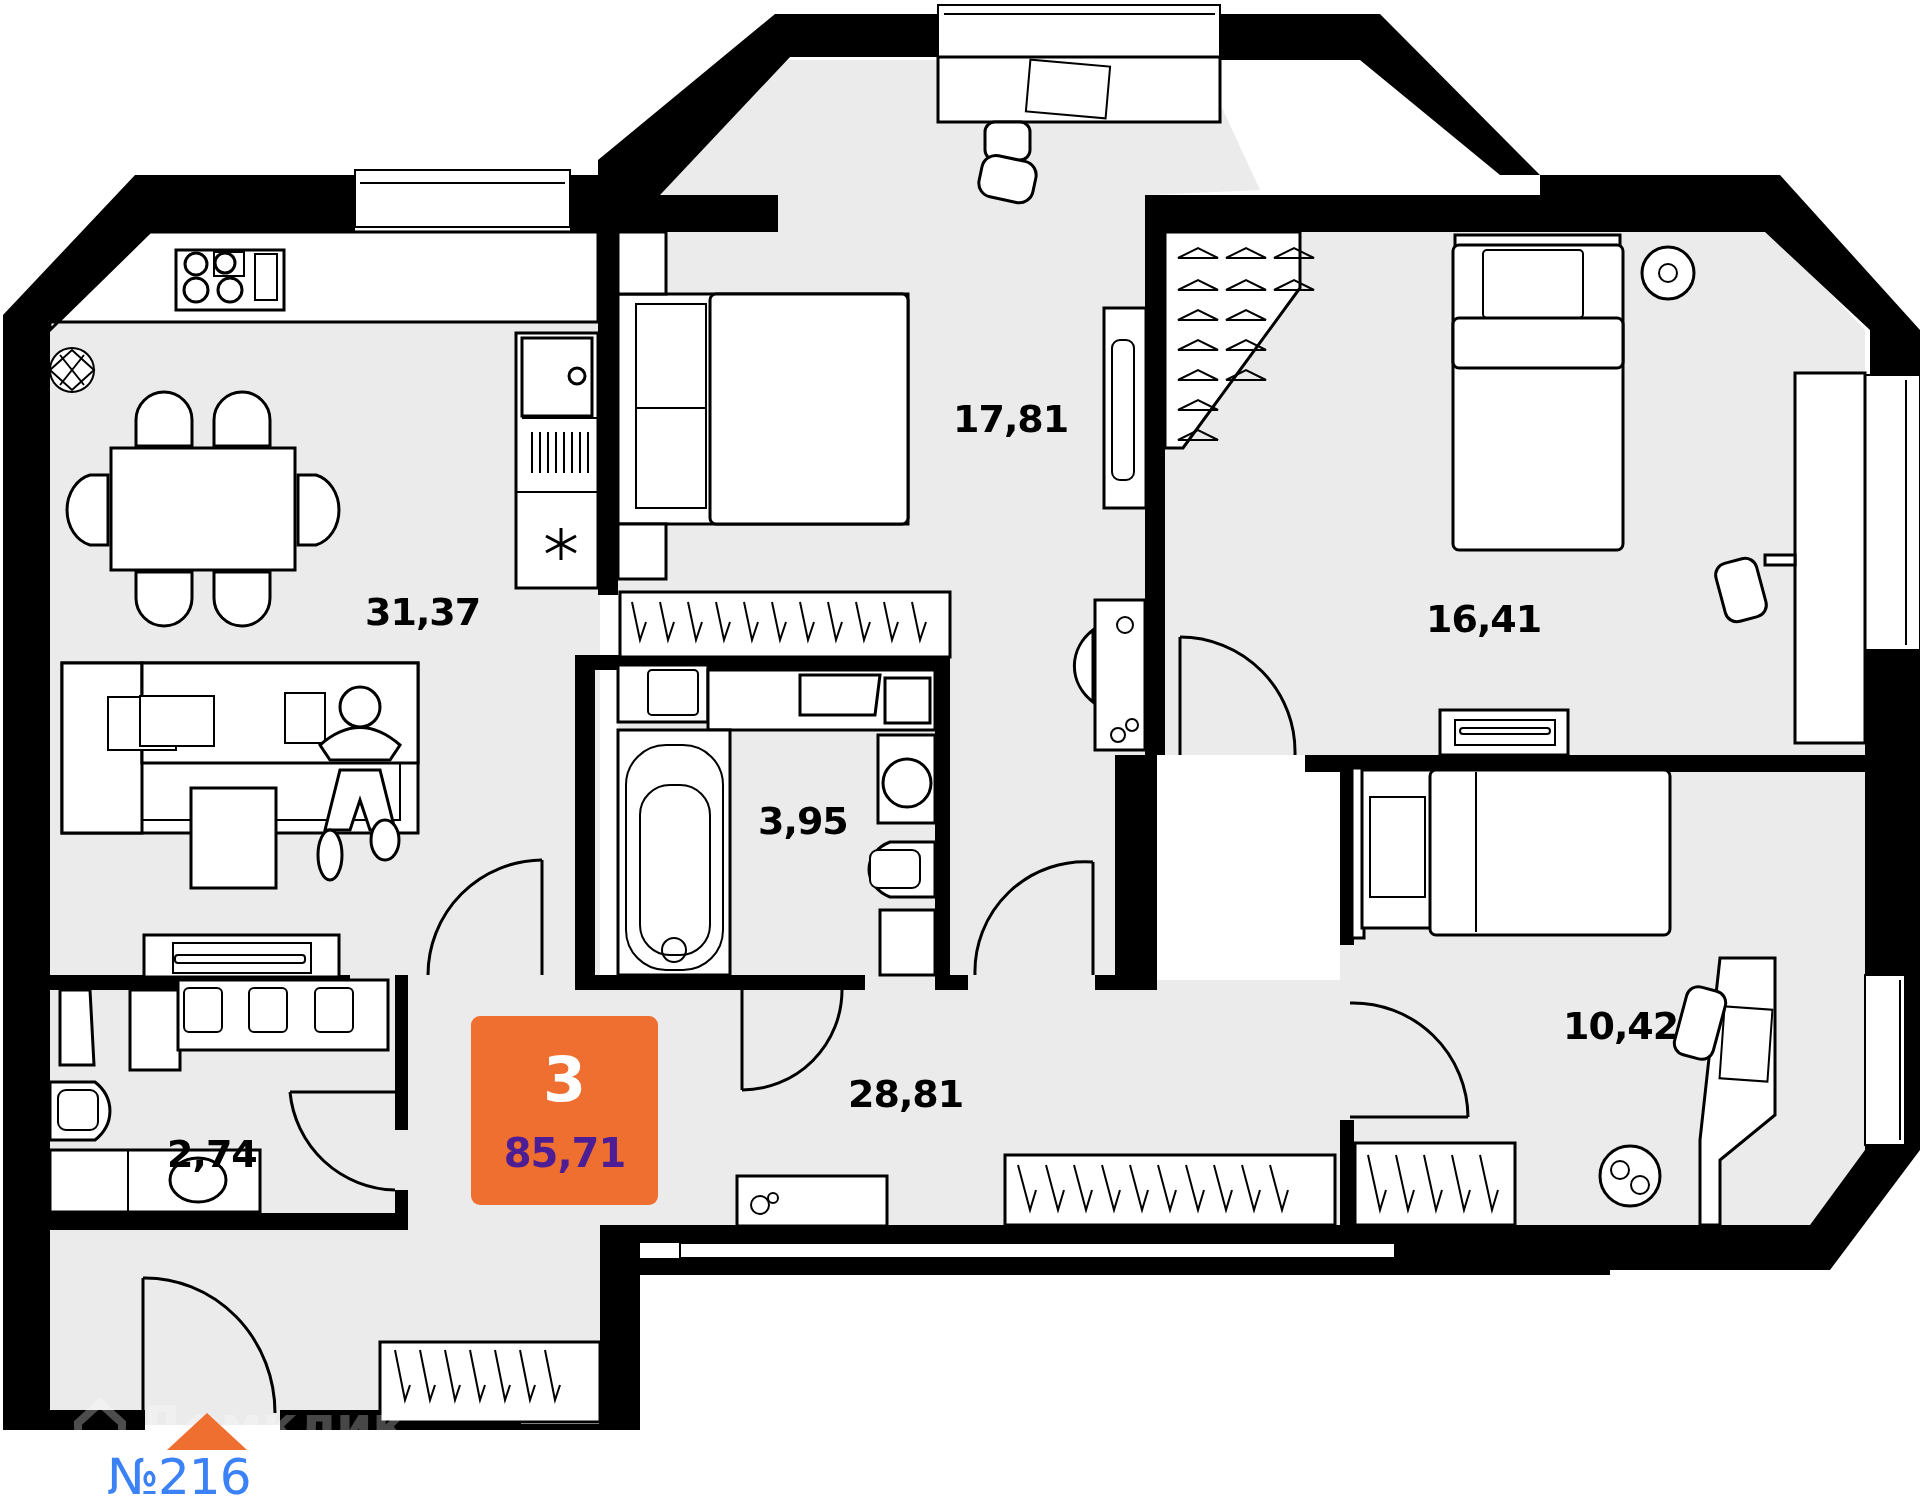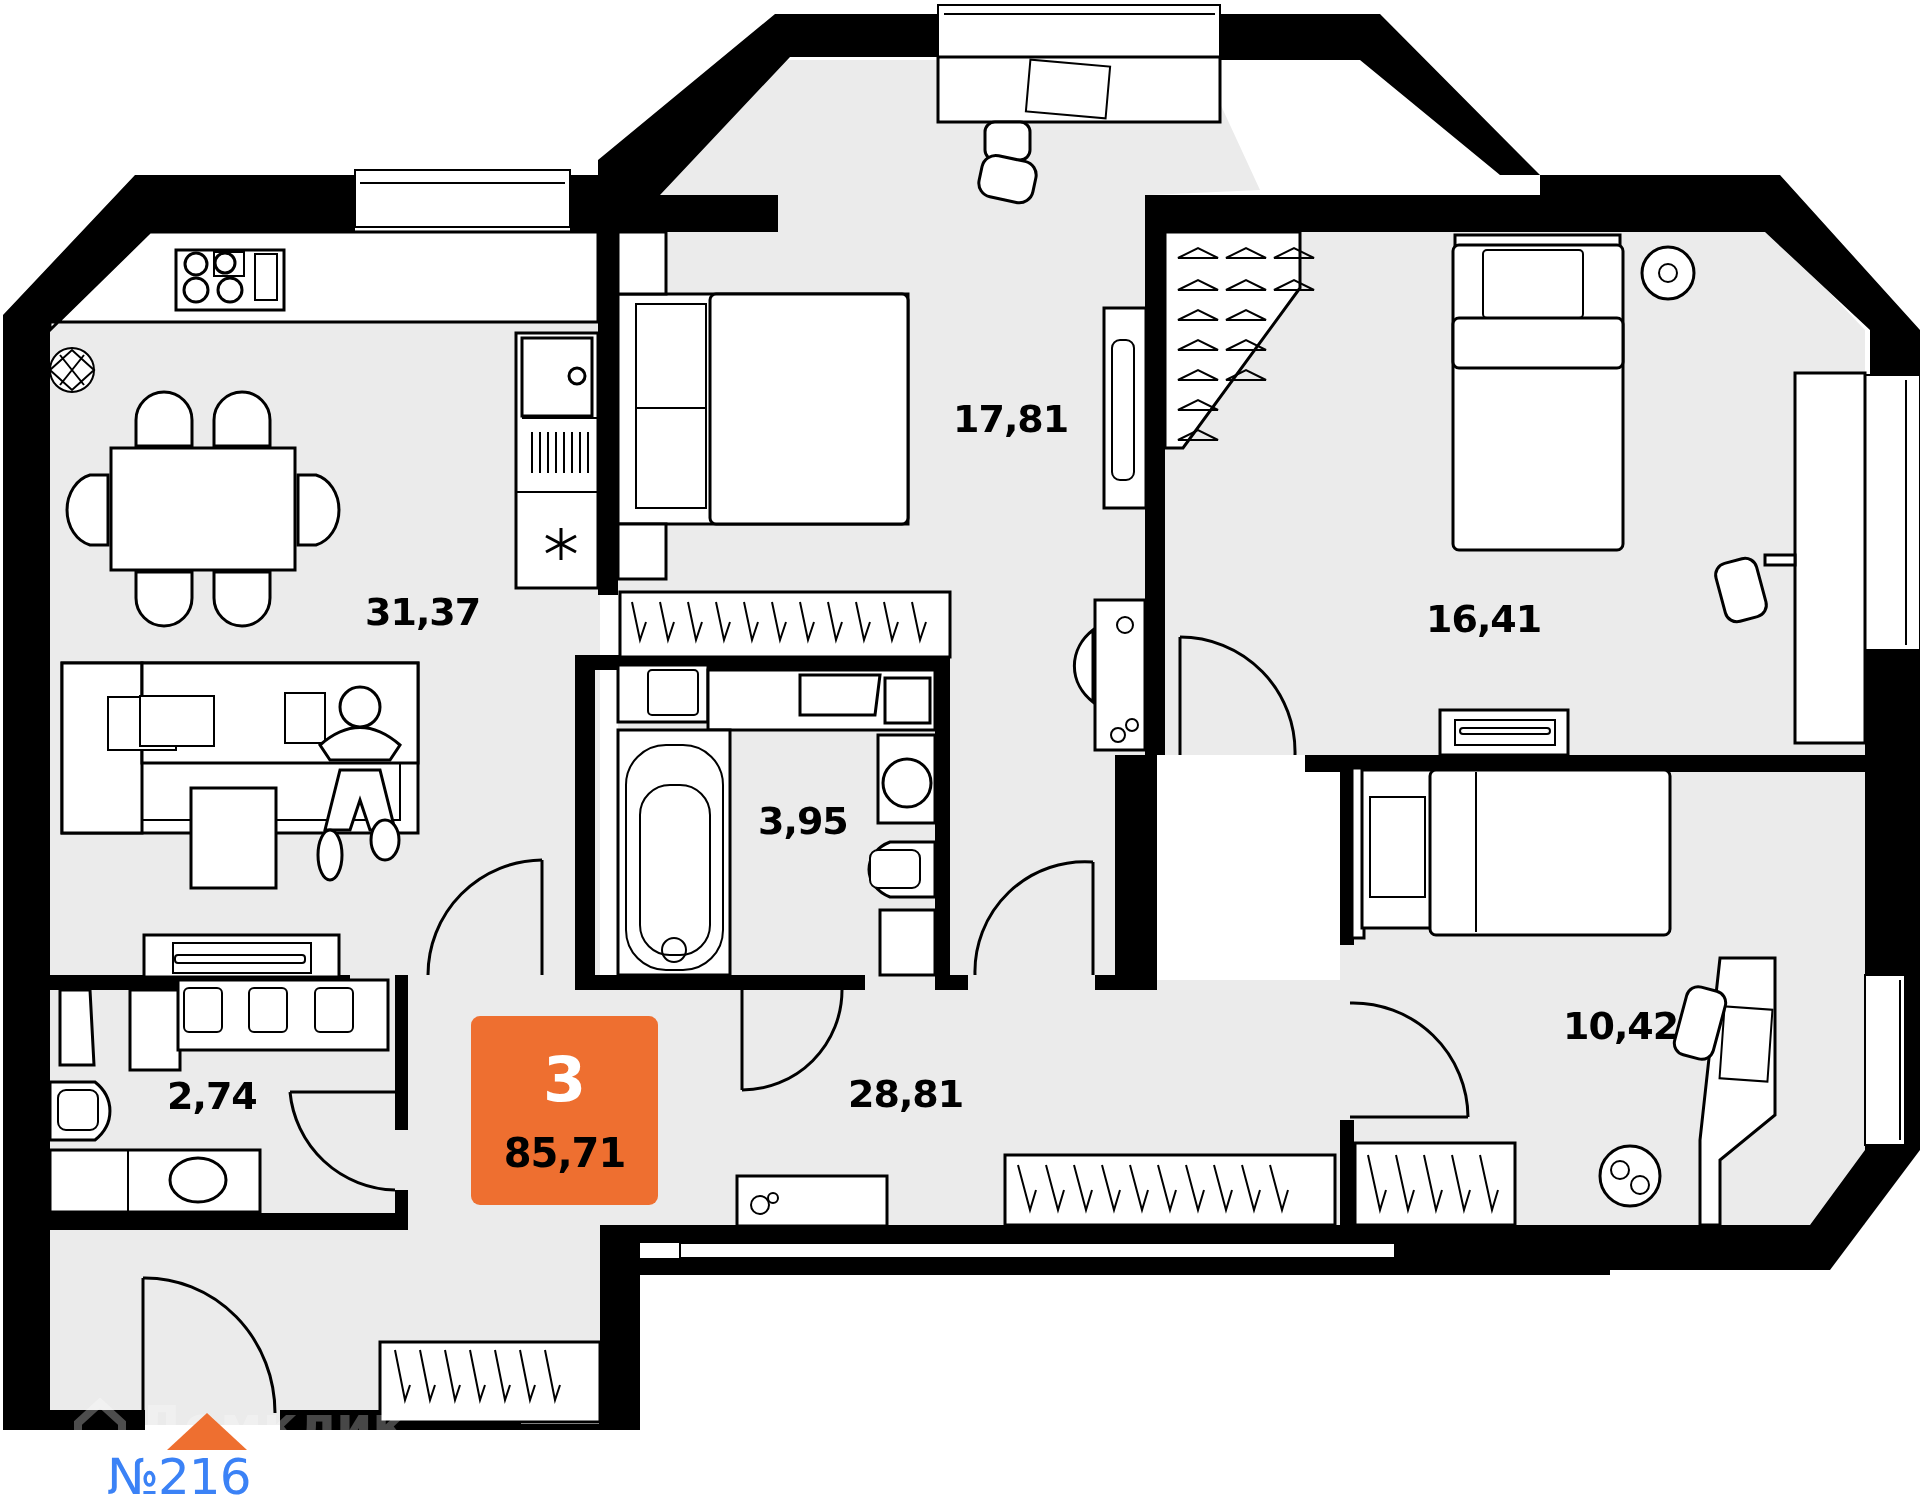--- a/index.html
+++ b/index.html
@@ -8,21 +8,21 @@
   .floor { fill: #ebebeb; }
   .wall { fill: #000000; }
   .furn { fill: #ffffff; stroke: #000; stroke-width: 3; }
   .furn-thin { fill: #ffffff; stroke: #000; stroke-width: 2; }
   .line { fill: none; stroke: #000; stroke-width: 3; }
   .line-thin { fill: none; stroke: #000; stroke-width: 2; }
   .door-arc { fill: none; stroke: #000; stroke-width: 3; }
   .area-label { position: absolute; font-family: "DejaVu Sans", sans-serif; font-weight: bold; font-size: 38px; color: #000000; letter-spacing: -1px; white-space: nowrap; }
   .badge { position: absolute; left: 471px; top: 1016px; width: 187px; height: 189px; border-radius: 9px; display: flex; flex-direction: column; align-items: center; justify-content: center; }
   .badge-rooms { font-family: "DejaVu Sans", sans-serif; font-weight: bold; font-size: 62px; color: #ffffff; line-height: 1; margin-bottom: 22px; }
-  .badge-area { font-family: "DejaVu Sans", sans-serif; font-weight: bold; font-size: 40px; color: #000000; line-height: 1; letter-spacing: -1px; }
+  .badge-area { font-family: "DejaVu Sans", sans-serif; font-weight: bold; font-size: 40px; color: #4c1d95; line-height: 1; letter-spacing: -1px; }
   .apt-number { position: absolute; left: 107px; top: 1448px; font-family: "DejaVu Sans", sans-serif; font-size: 50px; color: #3b82f6; letter-spacing: -1px; white-space: nowrap; }
   .watermark { position: absolute; left: 70px; top: 1395px; font-family: "DejaVu Sans", sans-serif; font-weight: bold; font-size: 52px; color: rgba(255,255,255,0.28); white-space: nowrap; display: flex; align-items: center; gap: 8px; }
   .wm-house { width: 60px; height: 60px; }
 </style>
 </head>
 <body>
 
 <svg id="plan" viewBox="0 0 1920 1507" xmlns="http://www.w3.org/2000/svg">
 
   <g>
@@ -324,21 +324,21 @@
 
     <line class="line" x1="143" y1="1278" x2="143" y2="1415"></line>
     <path class="door-arc" d="M143,1278 A130,135 0 0 1 275,1413"></path>
   </g>
 </svg>
 
 <div class="area-label" style="left:365px; top:590px;">31,37</div>
 <div class="area-label" style="left:953px; top:397px;">17,81</div>
 <div class="area-label" style="left:1398px; top:597px;margin-left:28px;">16,41</div>
 <div class="area-label" style="left:758px; top:799px;">3,95</div>
-<div class="area-label" style="left:167px; top:1074px;">2,74</div>
+<div class="area-label" style="left:167px; top:1132px;">2,74</div>
 <div class="area-label" style="left:848px; top:1072px;">28,81</div>
 <div class="area-label" style="left:1528px; top:1004px;margin-left:35px;">10,42</div>
 
 <div class="badge" style="background:#ee6f30;">
   <div class="badge-rooms">3</div>
   <div class="badge-area">85,71</div>
 </div>
 
 <div class="watermark">
   <svg class="wm-house" viewBox="0 0 60 60">

